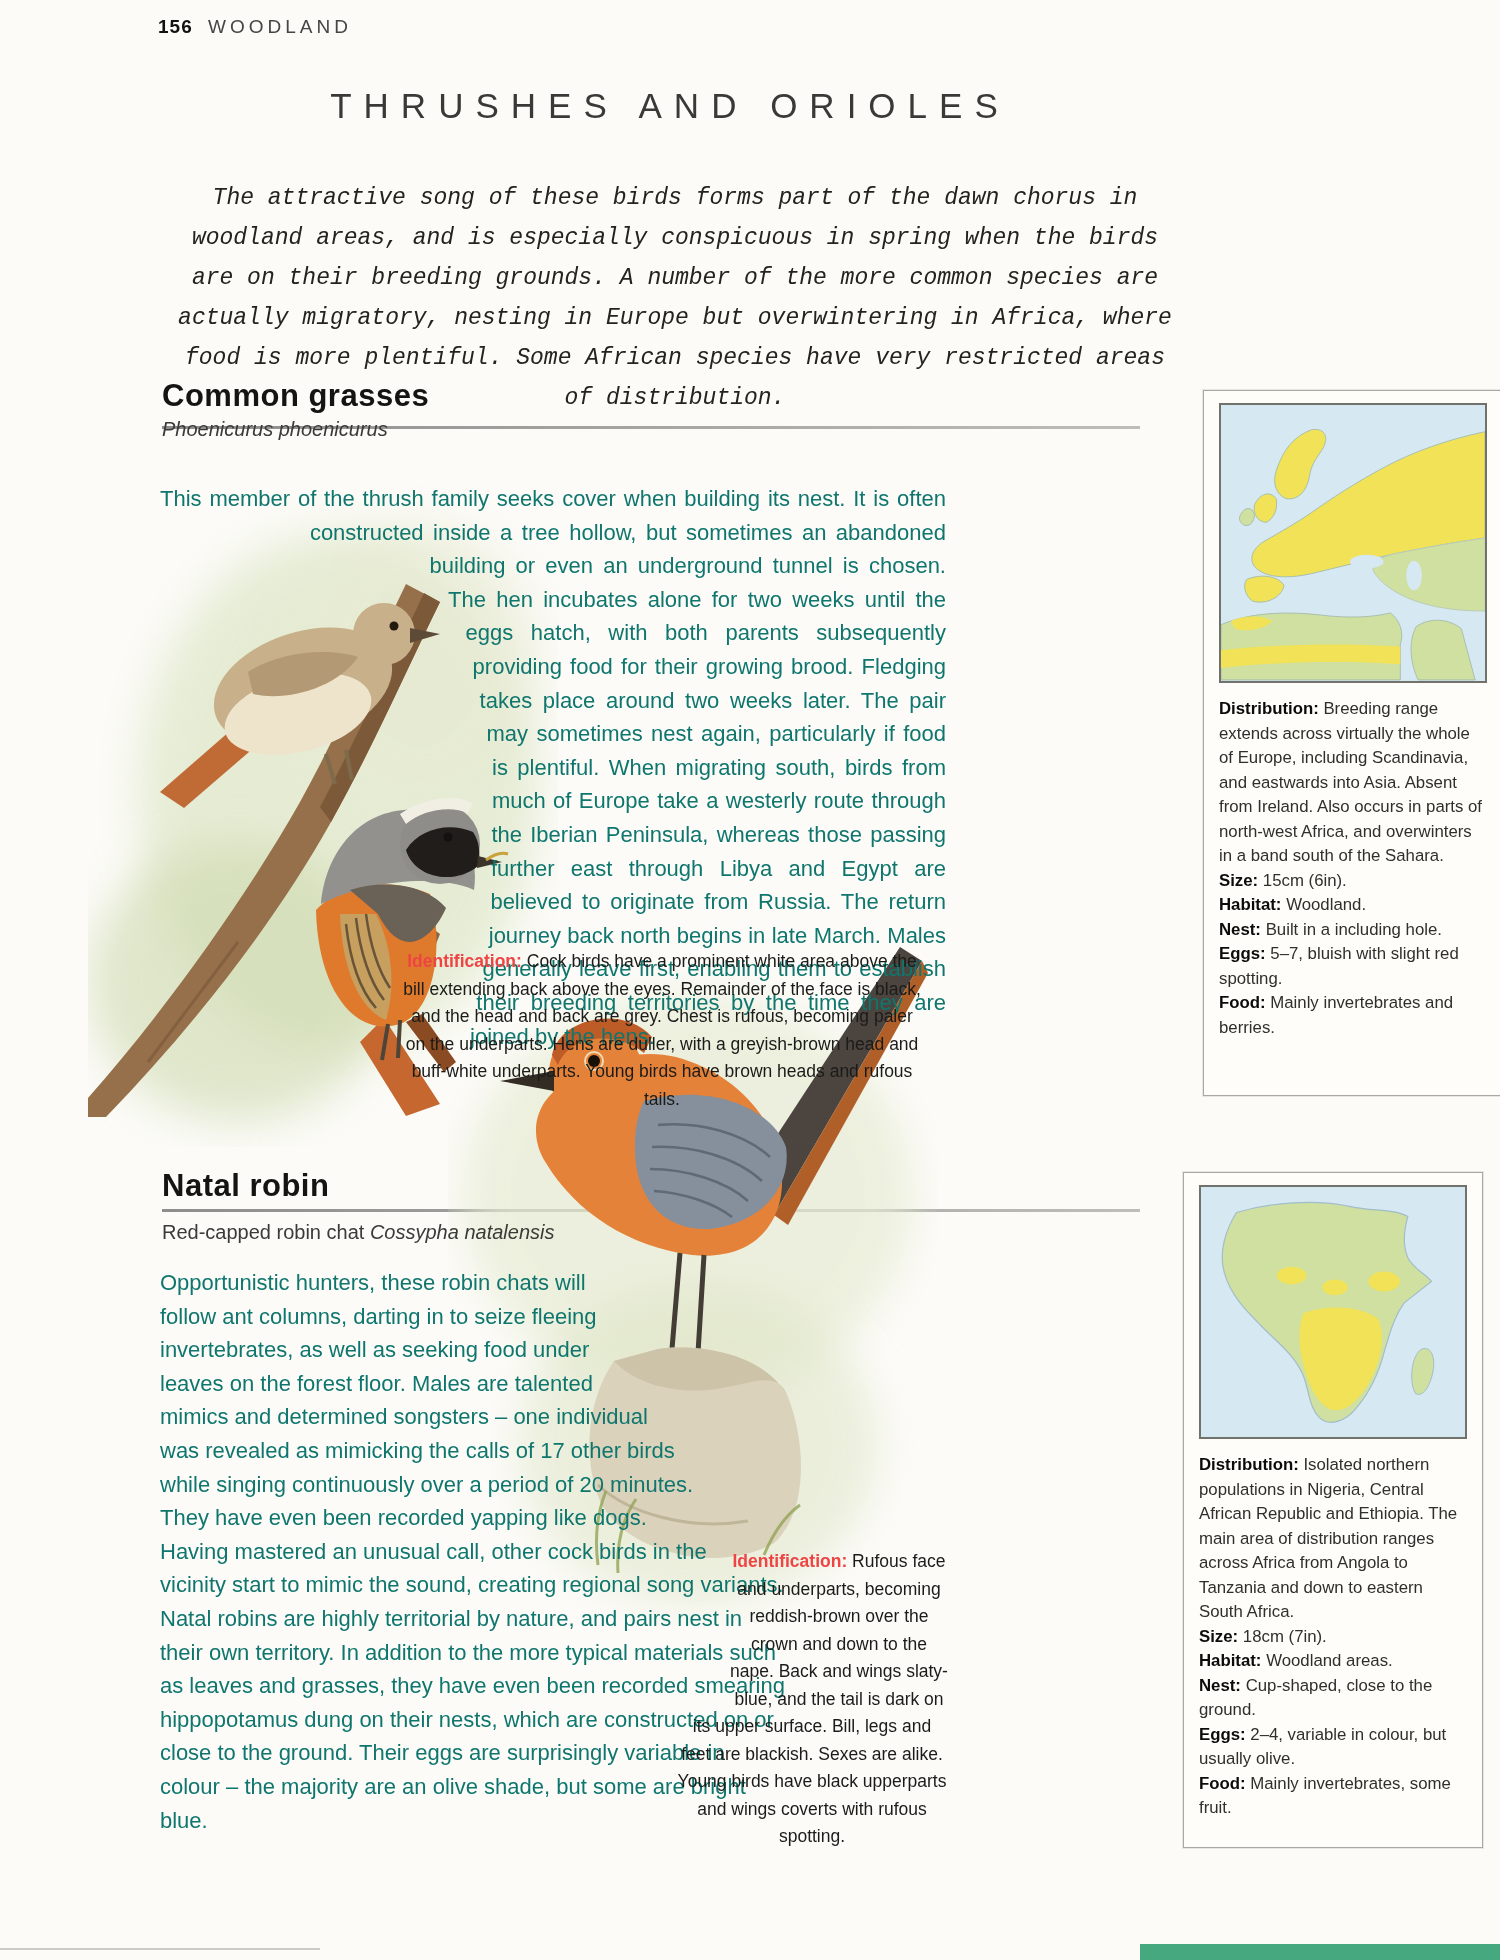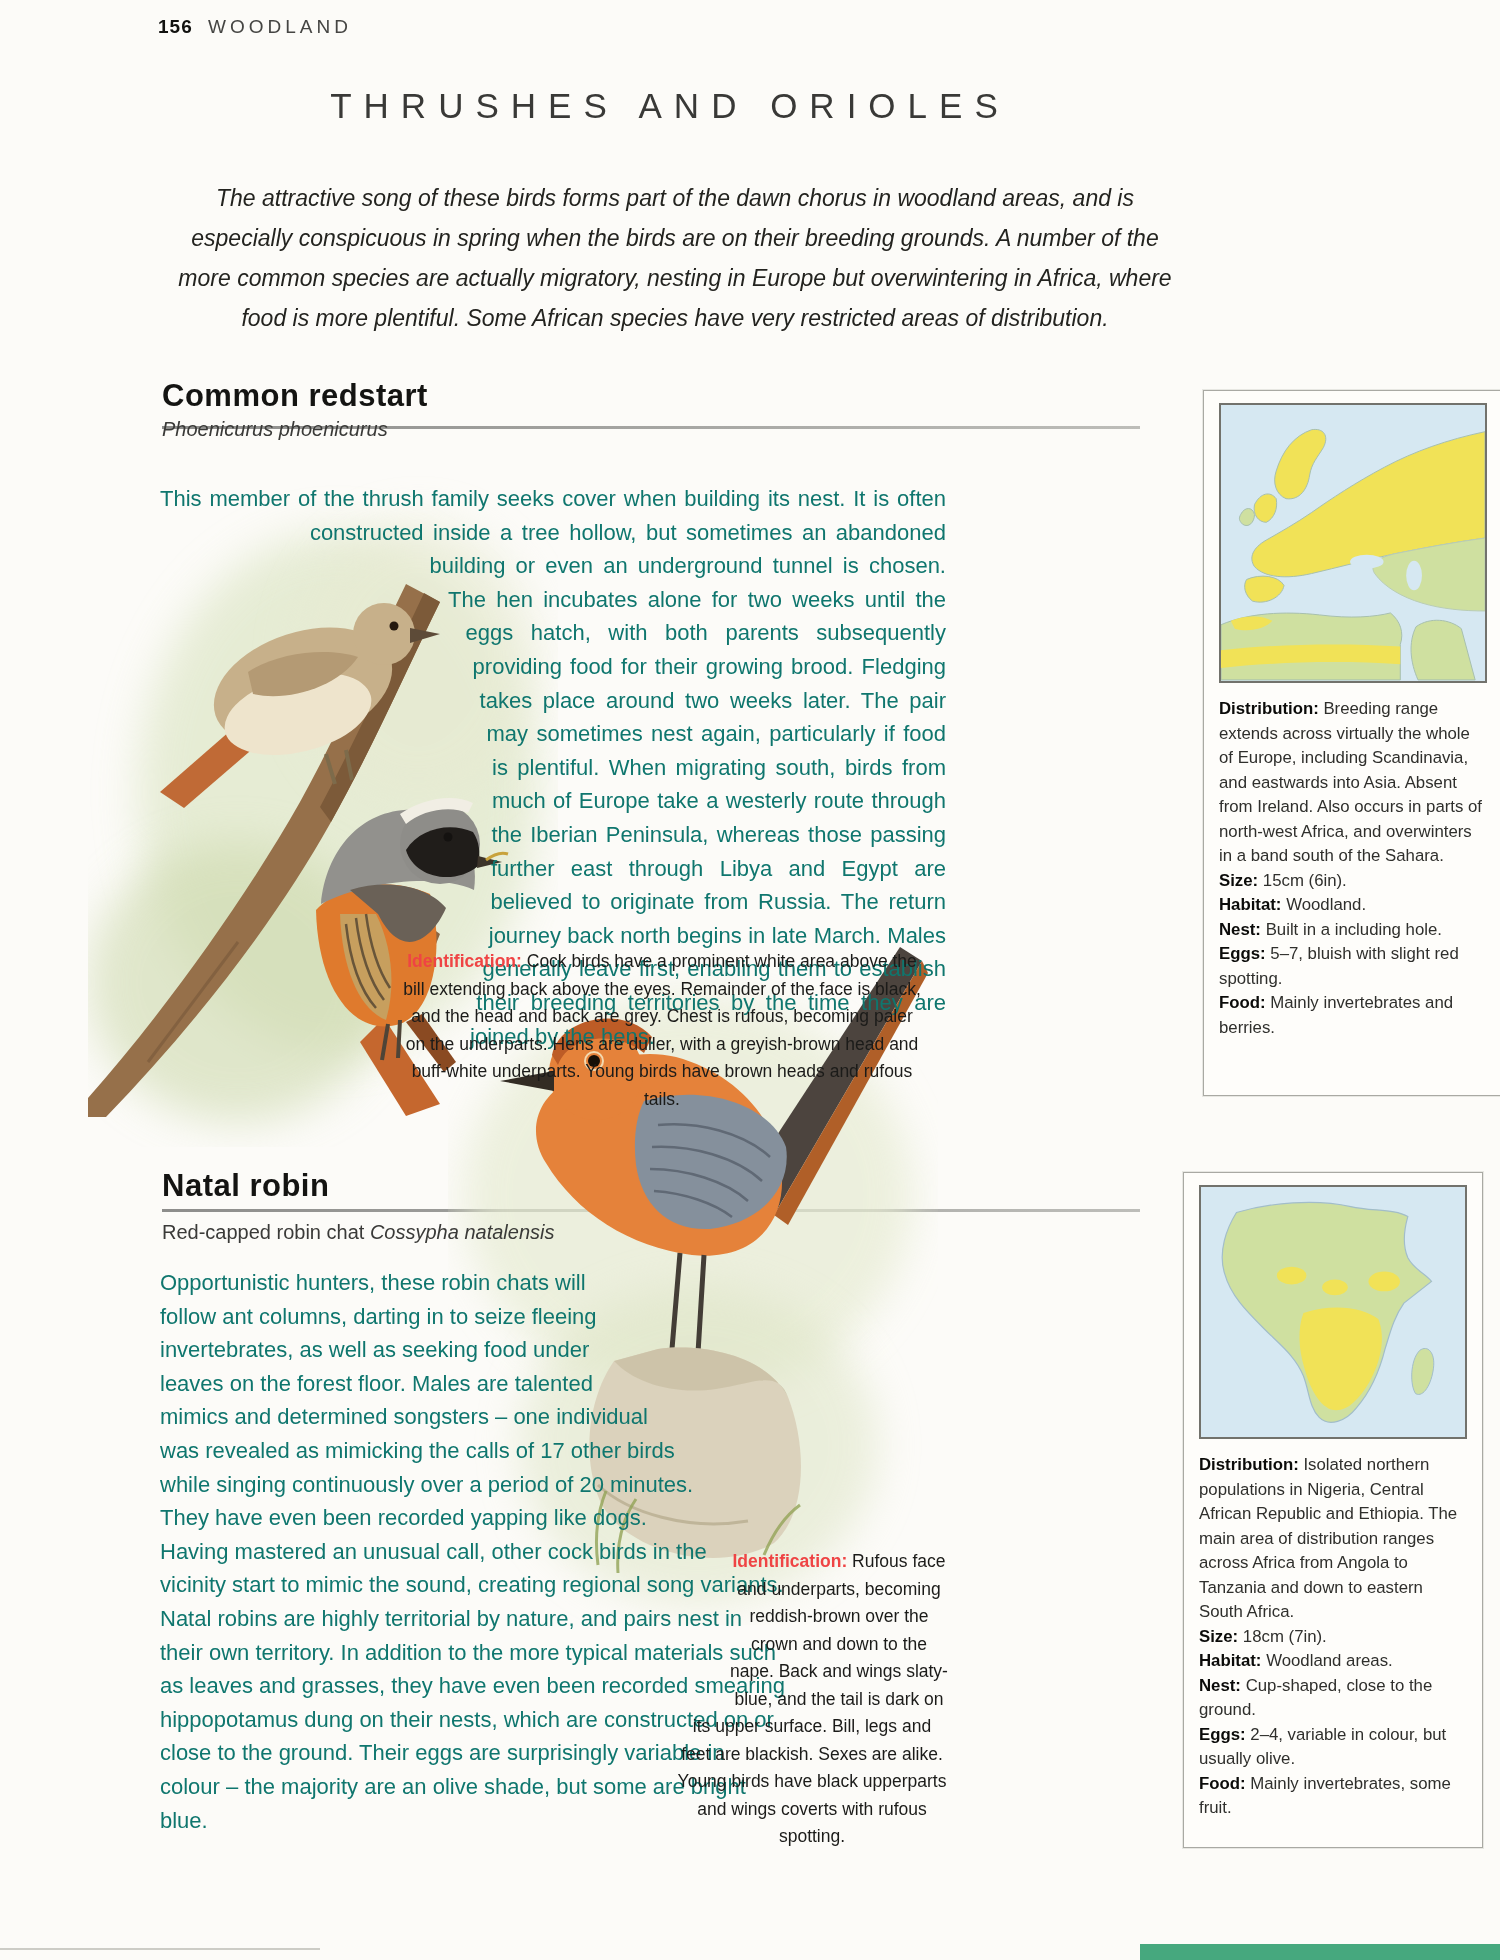--- a/index.html
+++ b/index.html
@@ -10,21 +10,21 @@
   .abs{position:absolute;}
 
   
   .header{left:158px;top:16px;font-size:19px;color:#3f3f3d;}
   .page-num{font-weight:700;color:#121210;letter-spacing:1px;margin-right:10px;}
   .section-name{letter-spacing:4px;color:#454543;}
 
   
   .title{left:100px;top:86px;width:1140px;text-align:center;font-size:35px;font-weight:400;
          letter-spacing:12px;color:#393937;}
-  .intro{left:170px;top:178px;width:1010px;text-align:center;font-family:Liberation Sans, sans-serif;
+  .intro{left:170px;top:178px;width:1010px;text-align:center;font-family:Liberation Mono, monospace;
          font-style:italic;font-size:23px;line-height:40px;color:#23231f;}
 
   
   .species-h{font-size:31px;font-weight:700;color:#141412;letter-spacing:.5px;z-index:3;}
   .rule{height:2.5px;background:linear-gradient(90deg,#8d8d8b,#bdbdb9);z-index:1;}
   .sci{font-size:20px;color:#3a3a38;z-index:3;}
   .italic{font-style:italic;}
 
   
   .bodytext{font-family:Liberation Sans, sans-serif;font-size:22px;line-height:33.6px;
@@ -57,21 +57,21 @@
   <div class="scan-edge"></div>
 
   <div class="abs header">
     <span class="page-num">156</span>
     <span class="section-name">WOODLAND</span>
   </div>
 
   <div class="abs title">THRUSHES AND ORIOLES</div>
   <div class="abs intro">The attractive song of these birds forms part of the dawn chorus in woodland areas, and is especially conspicuous in spring when the birds are on their breeding grounds. A number of the more common species are actually migratory, nesting in Europe but overwintering in Africa, where food is more plentiful. Some African species have very restricted areas of distribution.</div>
 
-  <div class="abs species-h" style="left:162px;top:378px;">Common redstart</div>
+  <div class="abs species-h" style="left:162px;top:378px;">Common grasses</div>
   <div class="abs rule" style="left:162px;top:426px;width:978px;"></div>
   <div class="abs sci italic" style="left:162px;top:418px;">Phoenicurus phoenicurus</div>
 
   <div class="abs art" style="left:88px;top:462px;width:470px;height:685px;">
     <svg width="470" height="685" viewBox="0 0 470 685">
       <defs>
           <filter id="soft1" x="-40%" y="-40%" width="180%" height="180%">
             <feGaussianBlur stdDeviation="22"></feGaussianBlur>
           </filter>
         </defs>

